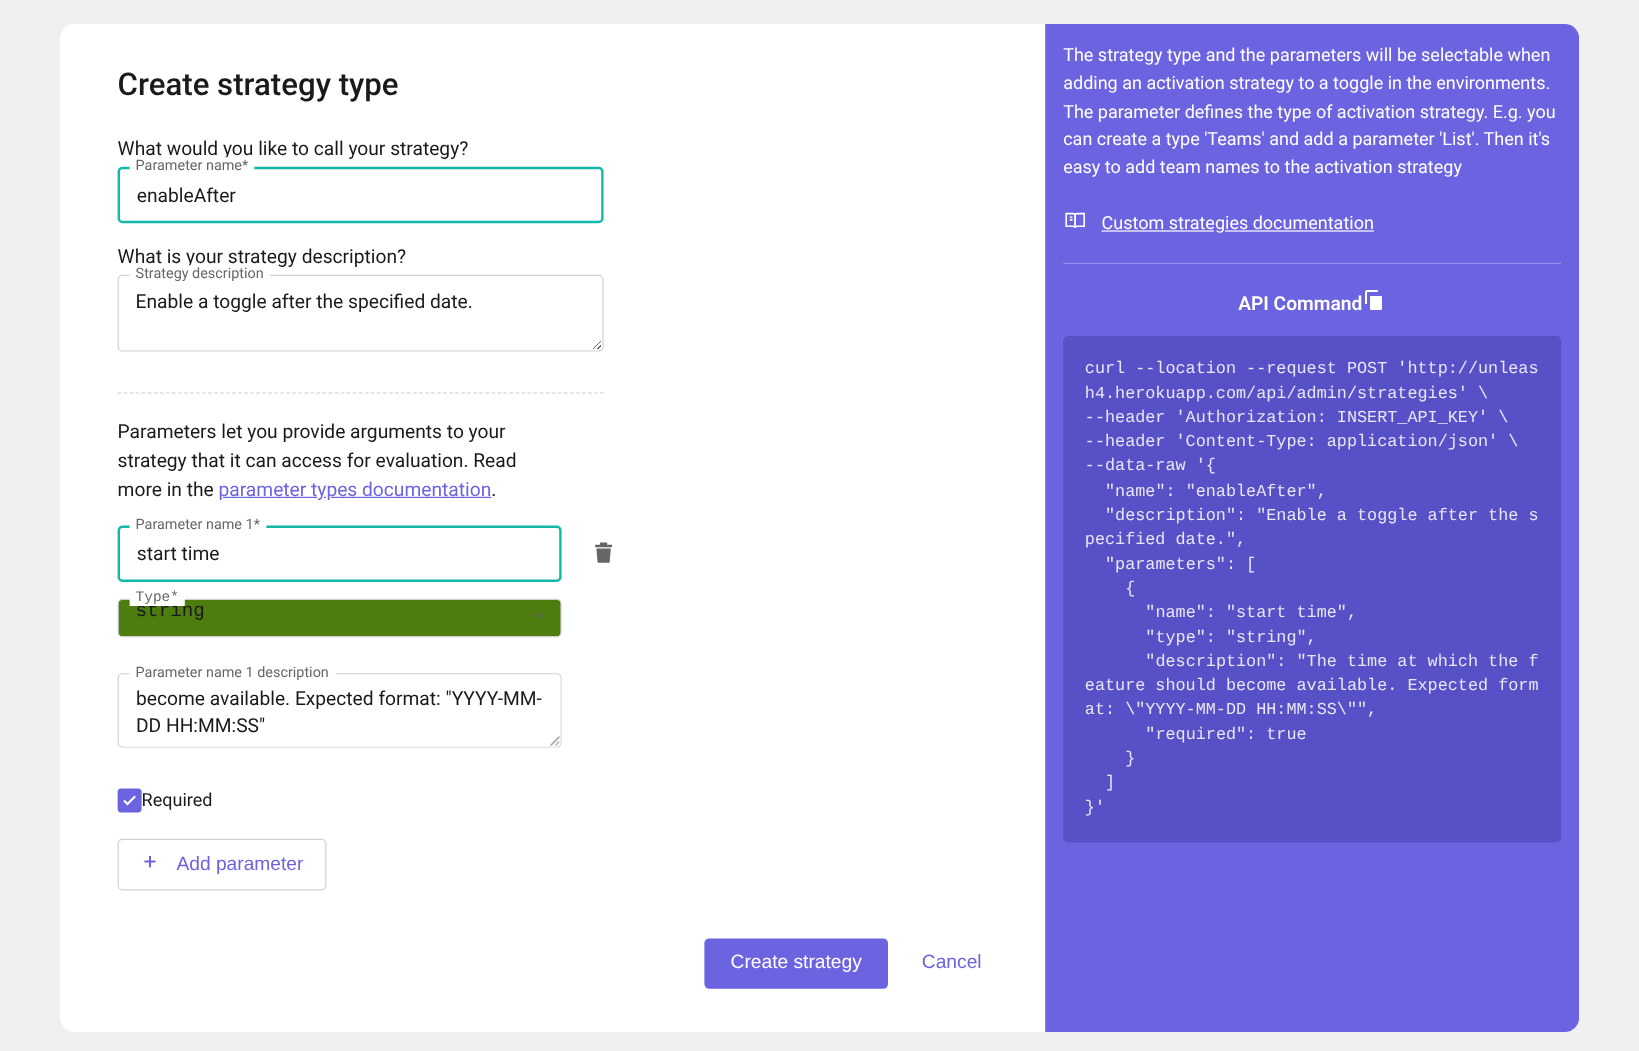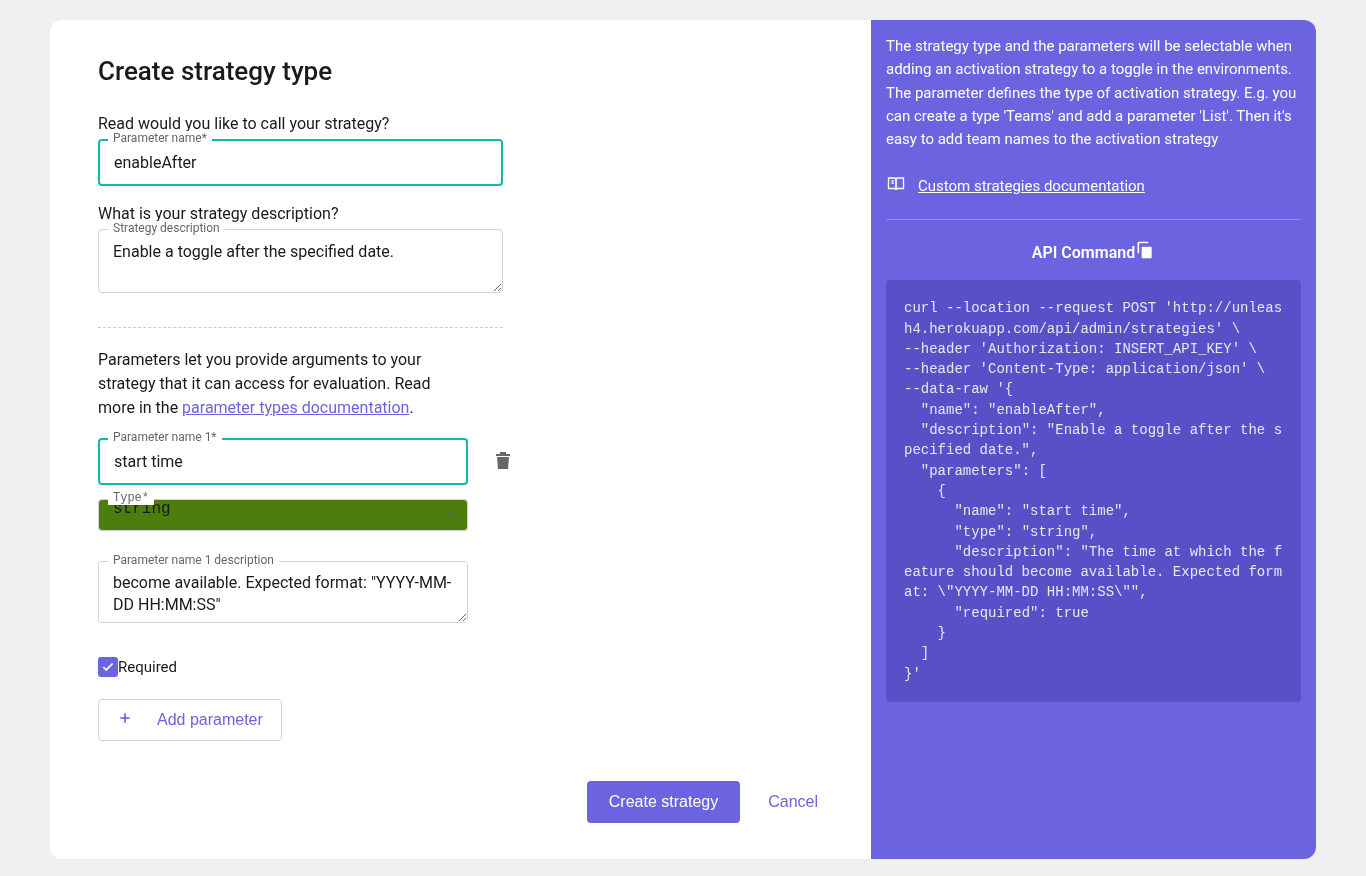--- a/index.html
+++ b/index.html
@@ -173,21 +173,21 @@
       align-items: center;
       justify-content: center;
       cursor: pointer;
     }
     .checkbox svg {
       color: #fff;
     }
     .add-param-btn {
       display: inline-flex;
       align-items: center;
-      gap: 24px;
+      gap: 14px;
       border: 1px solid #d0d0d8;
       background: #fff;
       color: #6c63e0;
       font-size: 16px;
       padding: 10px 18px;
       border-radius: 4px;
       cursor: pointer;
       font-weight: 500;
       width: fit-content;
     }
@@ -266,21 +266,21 @@
     }
   </style>
 </head>
 <body>
 
 <div class="card">
 
   <div class="left-panel">
     <h1 class="page-title">Create strategy type</h1>
 
-    <div class="section-label">Read would you like to call your strategy?</div>
+    <div class="section-label">What would you like to call your strategy?</div>
     <div class="field-wrapper">
       <span class="field-float-label">Parameter name*</span>
       <input type="text" class="text-input" value="enableAfter" style="">
     </div>
 
     <div class="section-label">What is your strategy description?</div>
     <div class="field-wrapper">
       <span class="field-float-label">Strategy description</span>
       <textarea class="textarea-input" style="">Enable a toggle after the specified date.</textarea>
     </div>

